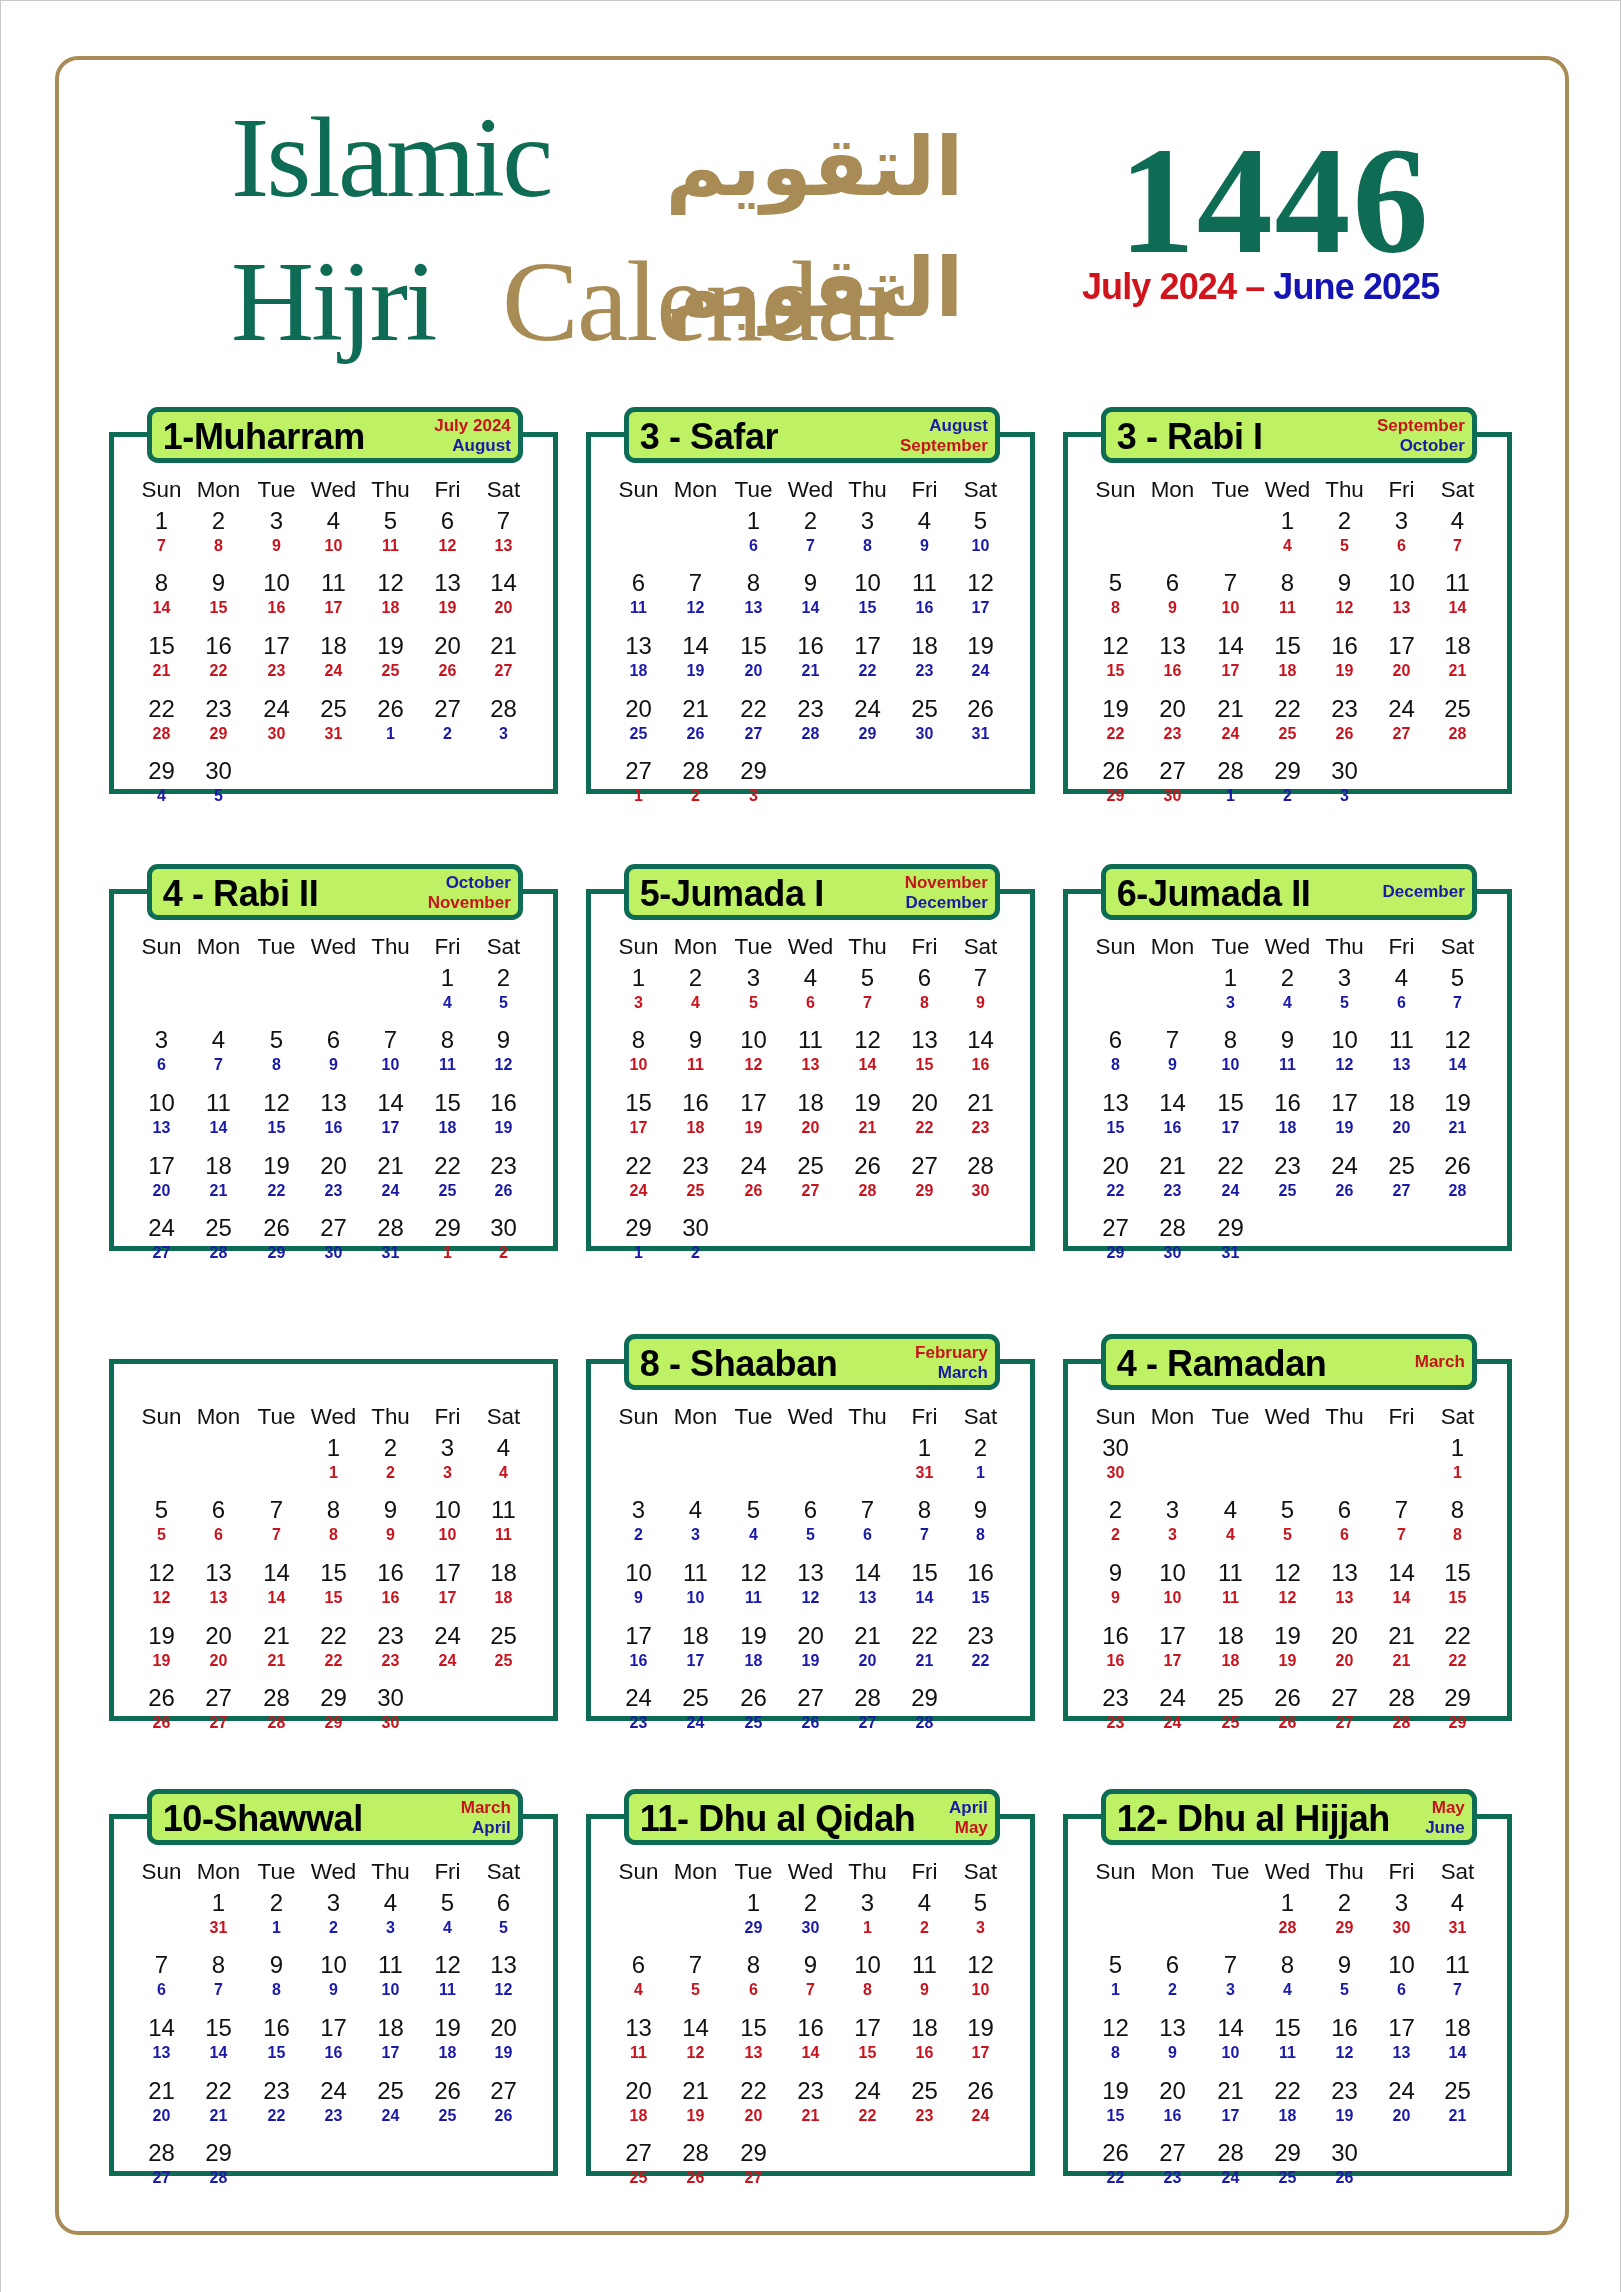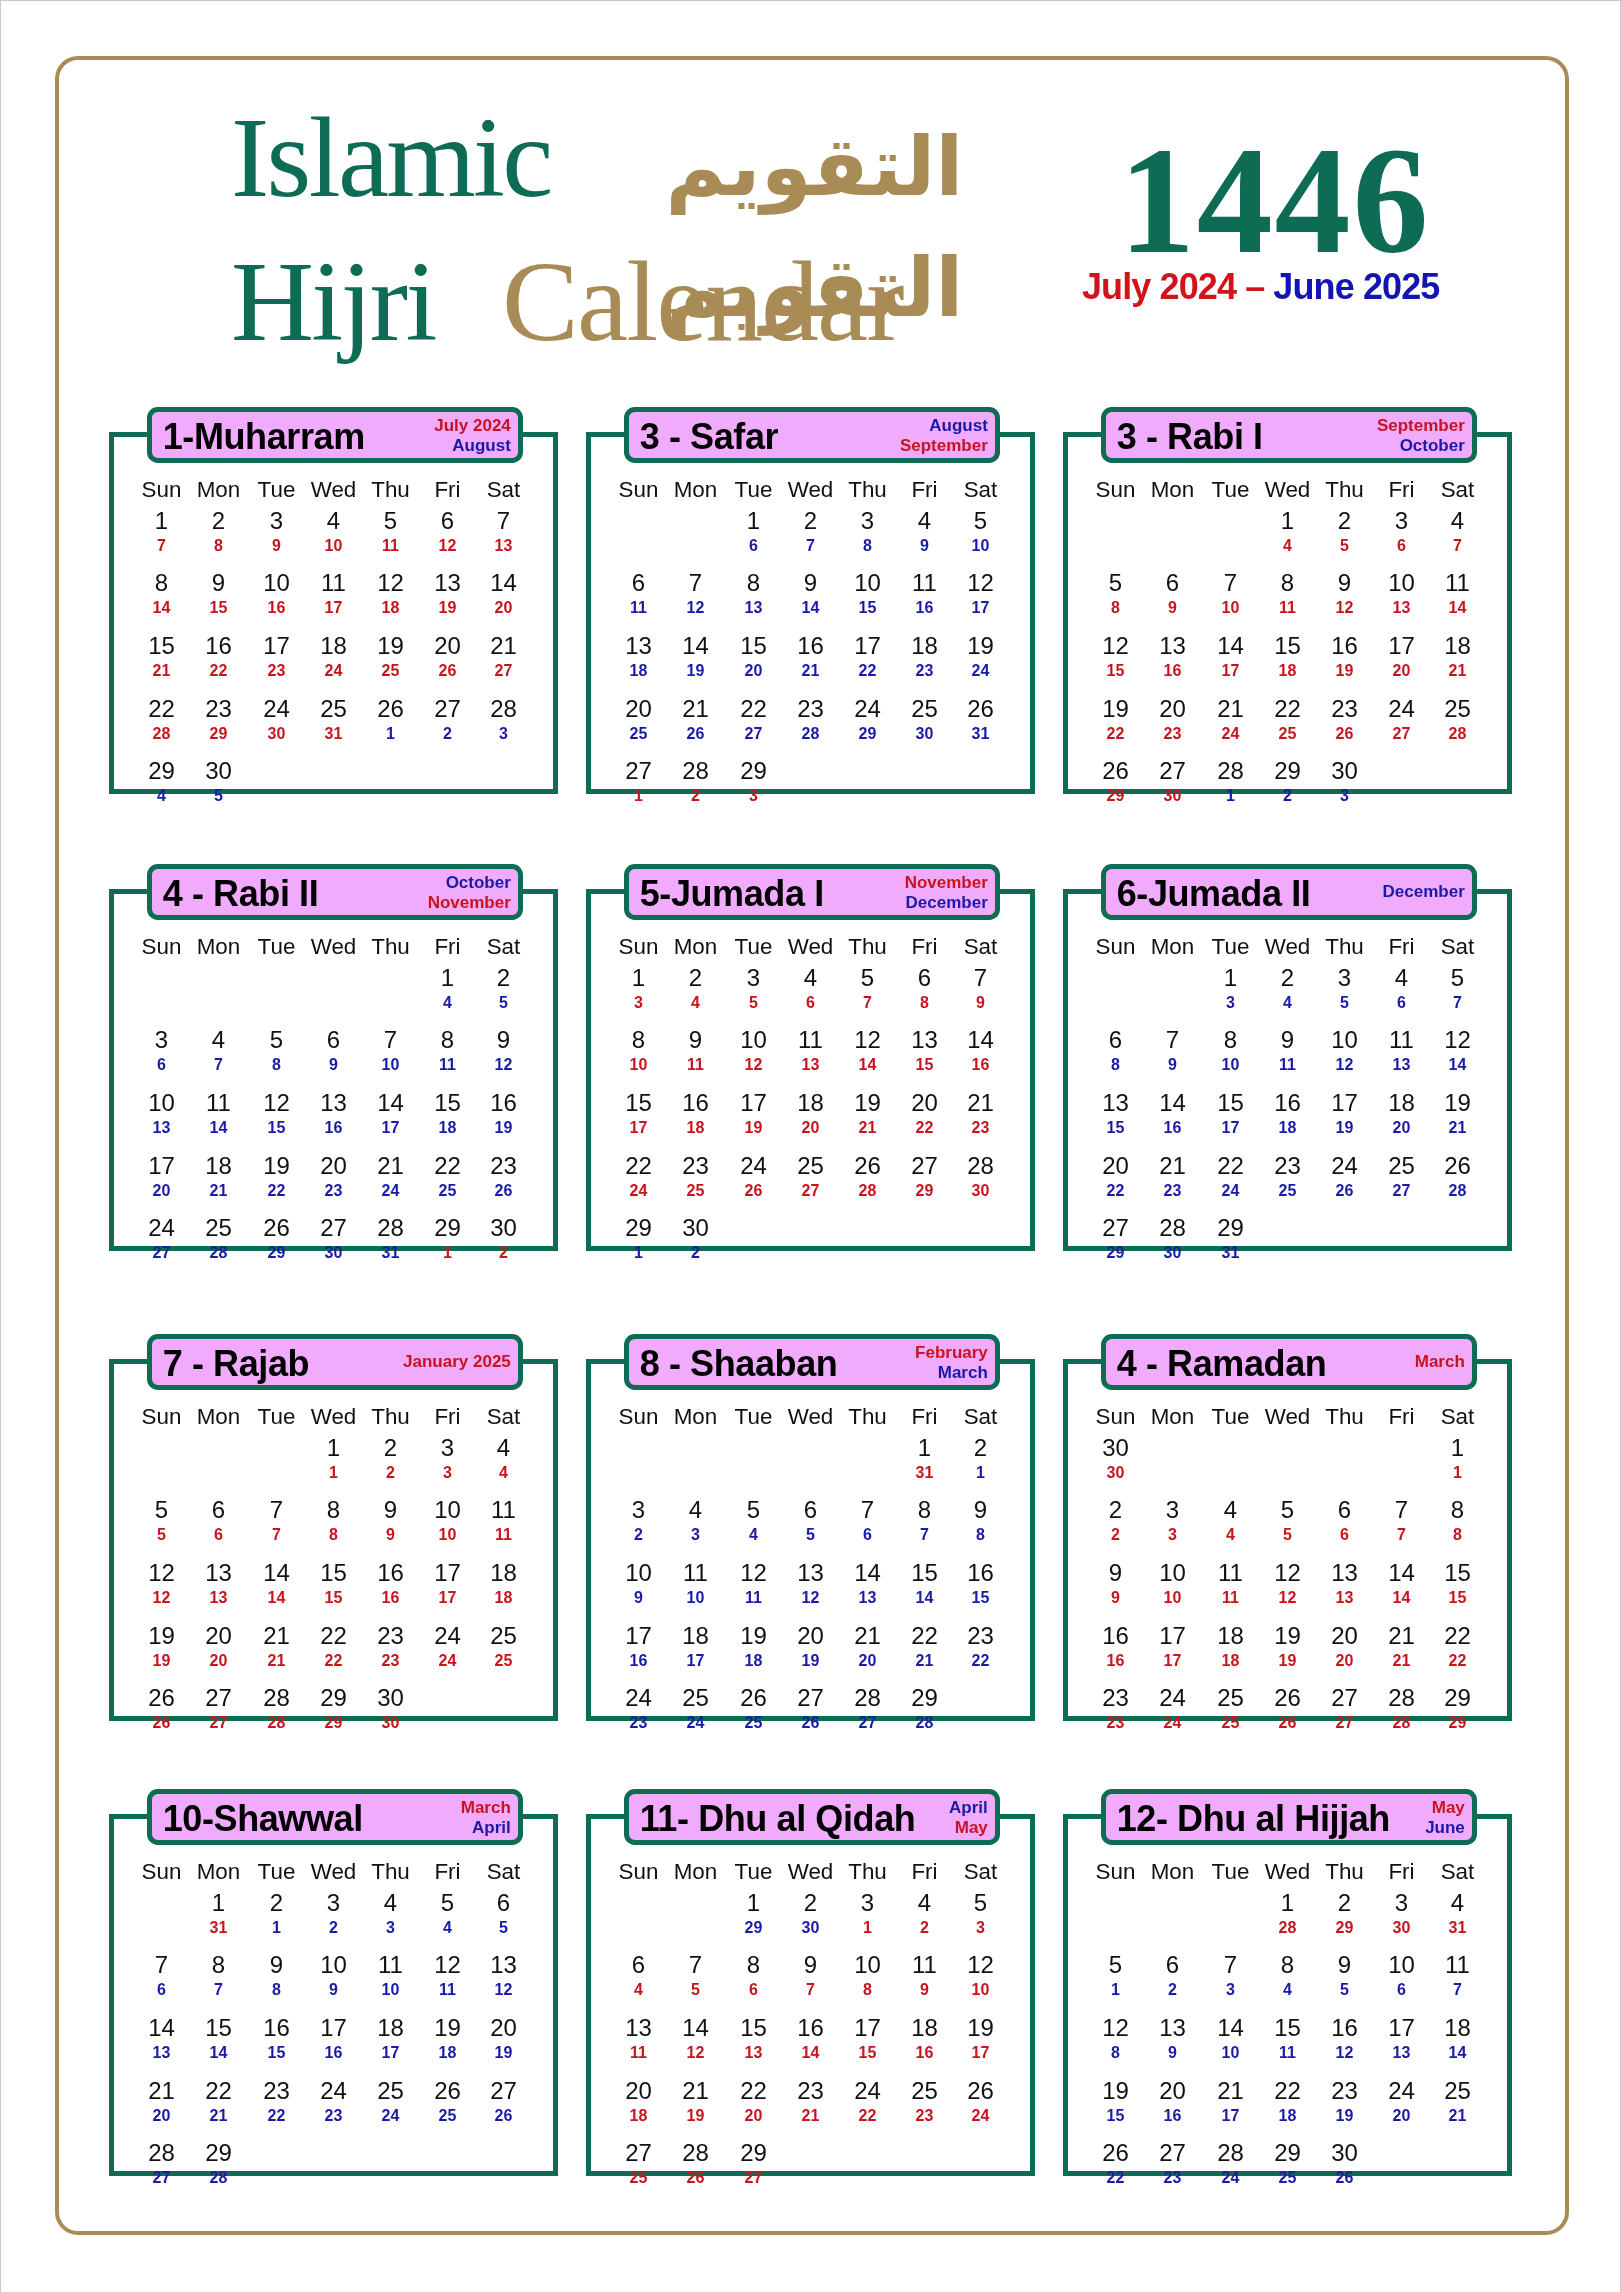--- a/index.html
+++ b/index.html
@@ -41,21 +41,21 @@
 
   .month {
     position: absolute; width: 449px; height: 387px;
   }
   .month-box {
     position: absolute; left: 0; top: 25px; width: 449px; height: 362px;
     border: 5.4px solid #0e6b54; background: #fff;
   }
   .month-tab {
     position: absolute; left: 38px; top: 0; width: 376px; height: 56px;
-    border: 5.4px solid #0e6b54; border-radius: 10.7px; background: #f0abfc;
+    border: 5.4px solid #0e6b54; border-radius: 10.7px; background: #bef264;
   }
   .month-name {
     position: absolute; left: 10.7px; top: 1.8px; font-family: "Liberation Sans", sans-serif;
     font-weight: bold; font-size: 36px; color: #000; line-height: 45px; white-space: nowrap;
     letter-spacing: -0.4px;
   }
   .greg-months {
     position: absolute; right: 7.2px; top: 3.6px; text-align: right;
     font-family: "Liberation Sans", sans-serif; font-weight: bold; font-size: 17px; line-height: 20.6px;
   }
@@ -915,26 +915,20 @@
         <span class="hday">28</span>
         <span class="gday blue">30</span>
       </div>
       <div class="cell" style="left: 139px; top: 349px;">
         <span class="hday">29</span>
         <span class="gday blue">31</span>
       </div>
     </div>
     <div class="month" style="left: 109px; top: 1334px;">
       <div class="month-box"></div>
-      <div class="month-tab">
-        <div class="month-name">7 - Rajab</div>
-        <div class="greg-months single">
-          <span class="gm red">January 2025</span>
-        </div>
-      </div>
       <div class="dow-row">
         <span class="dow" style="left: 24px;">Sun</span>
         <span class="dow" style="left: 81px;">Mon</span>
         <span class="dow" style="left: 139px;">Tue</span>
         <span class="dow" style="left: 196px;">Wed</span>
         <span class="dow" style="left: 253px;">Thu</span>
         <span class="dow" style="left: 310px;">Fri</span>
         <span class="dow" style="left: 366px;">Sat</span>
       </div>
       <div class="cell" style="left: 196px; top: 99px;">

